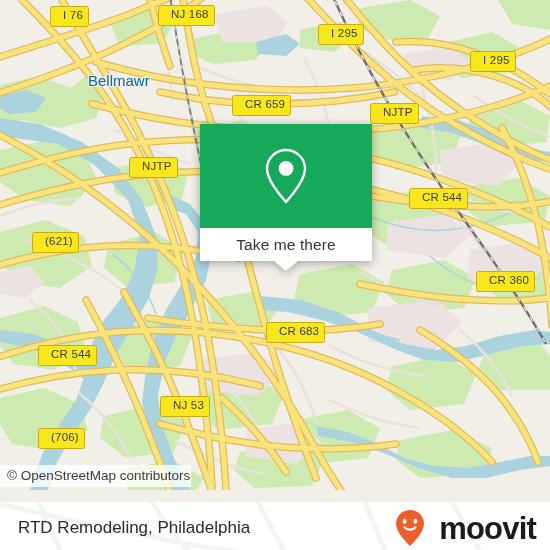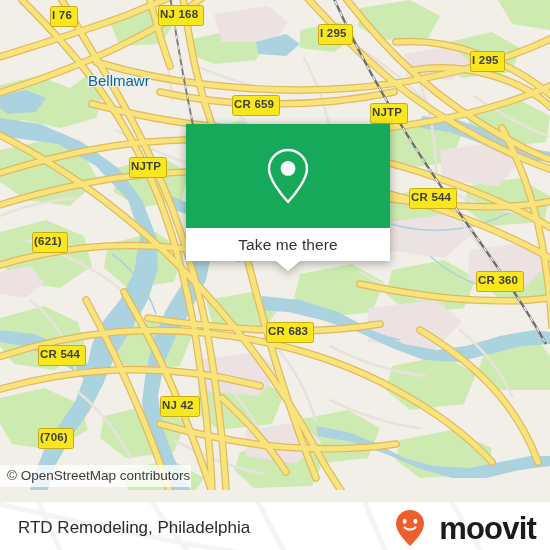--- a/index.html
+++ b/index.html
@@ -12,21 +12,21 @@
 
   
   #map{
     position:absolute;left:0;top:0;width:550px;height:490px;
     background:#f2efe9;overflow:hidden;
   }
   .layer{position:absolute;left:0;top:0;width:550px;height:490px;}
 
   
   #callout{
-    position:absolute;left:186px;top:124px;width:204px;
+    position:absolute;left:200px;top:124px;width:172px;
     filter:drop-shadow(0 2px 5px rgba(0,0,0,.33));
   }
   #callout-top{
     height:104px;background:#17a95a;
     display:flex;align-items:center;justify-content:center;
   }
   #callout-bottom{
     height:33px;background:#ffffff;
     display:flex;align-items:center;justify-content:center;
   }
@@ -42,23 +42,23 @@
   }
 
   
   .shield{
     position:absolute;
     background:#f8e71c;
     border:1.4px solid #c9ab18;
     border-radius:2.5px;
     color:#40403c;
     font-size:11.5px;
-    font-weight:bold;
+    font-weight:normal;
     line-height:1;
-    padding:3px 5px 4px 1px;
+    padding:3px 5px 4px 12px;
     white-space:nowrap;
     letter-spacing:.2px;
     box-sizing:border-box;
   }
   .placelabel{
     position:absolute;
     color:#0369a1;
     font-size:15px;
     white-space:nowrap;
     text-shadow:
@@ -285,21 +285,21 @@
     <div class="shield" style="left:318px;top:24px;">I 295</div>
     <div class="shield" style="left:470px;top:51px;">I 295</div>
     <div class="shield" style="left:232px;top:95px;">CR 659</div>
     <div class="shield" style="left:370px;top:103px;">NJTP</div>
     <div class="shield" style="left:129px;top:157px;">NJTP</div>
     <div class="shield" style="left:409px;top:188px;">CR 544</div>
     <div class="shield" style="left:32px;top:232px;">(621)</div>
     <div class="shield" style="left:476px;top:271px;">CR 360</div>
     <div class="shield" style="left:254px;top:322px;margin-left:12px;">CR 683</div>
     <div class="shield" style="left:38px;top:345px;">CR 544</div>
-    <div class="shield" style="left:160px;top:396px;">NJ 42</div>
+    <div class="shield" style="left:160px;top:396px;">NJ 53</div>
     <div class="shield" style="left:38px;top:428px;">(706)</div>
 
     <div id="callout">
       <div id="callout-top">
         <svg width="54" height="60" viewBox="0 0 54 60">
           <path d="M27 4 C16.5 4 8 12.4 8 22.8 C8 33 19.5 48 27 56 C34.5 48 46 33 46 22.8 C46 12.4 37.5 4 27 4 Z" fill="none" stroke="#ffffff" stroke-width="2.4" stroke-linejoin="round"></path>
           <circle cx="27" cy="22.4" r="7.4" fill="#ffffff"></circle>
         </svg>
       </div>
       <div id="callout-bottom">

